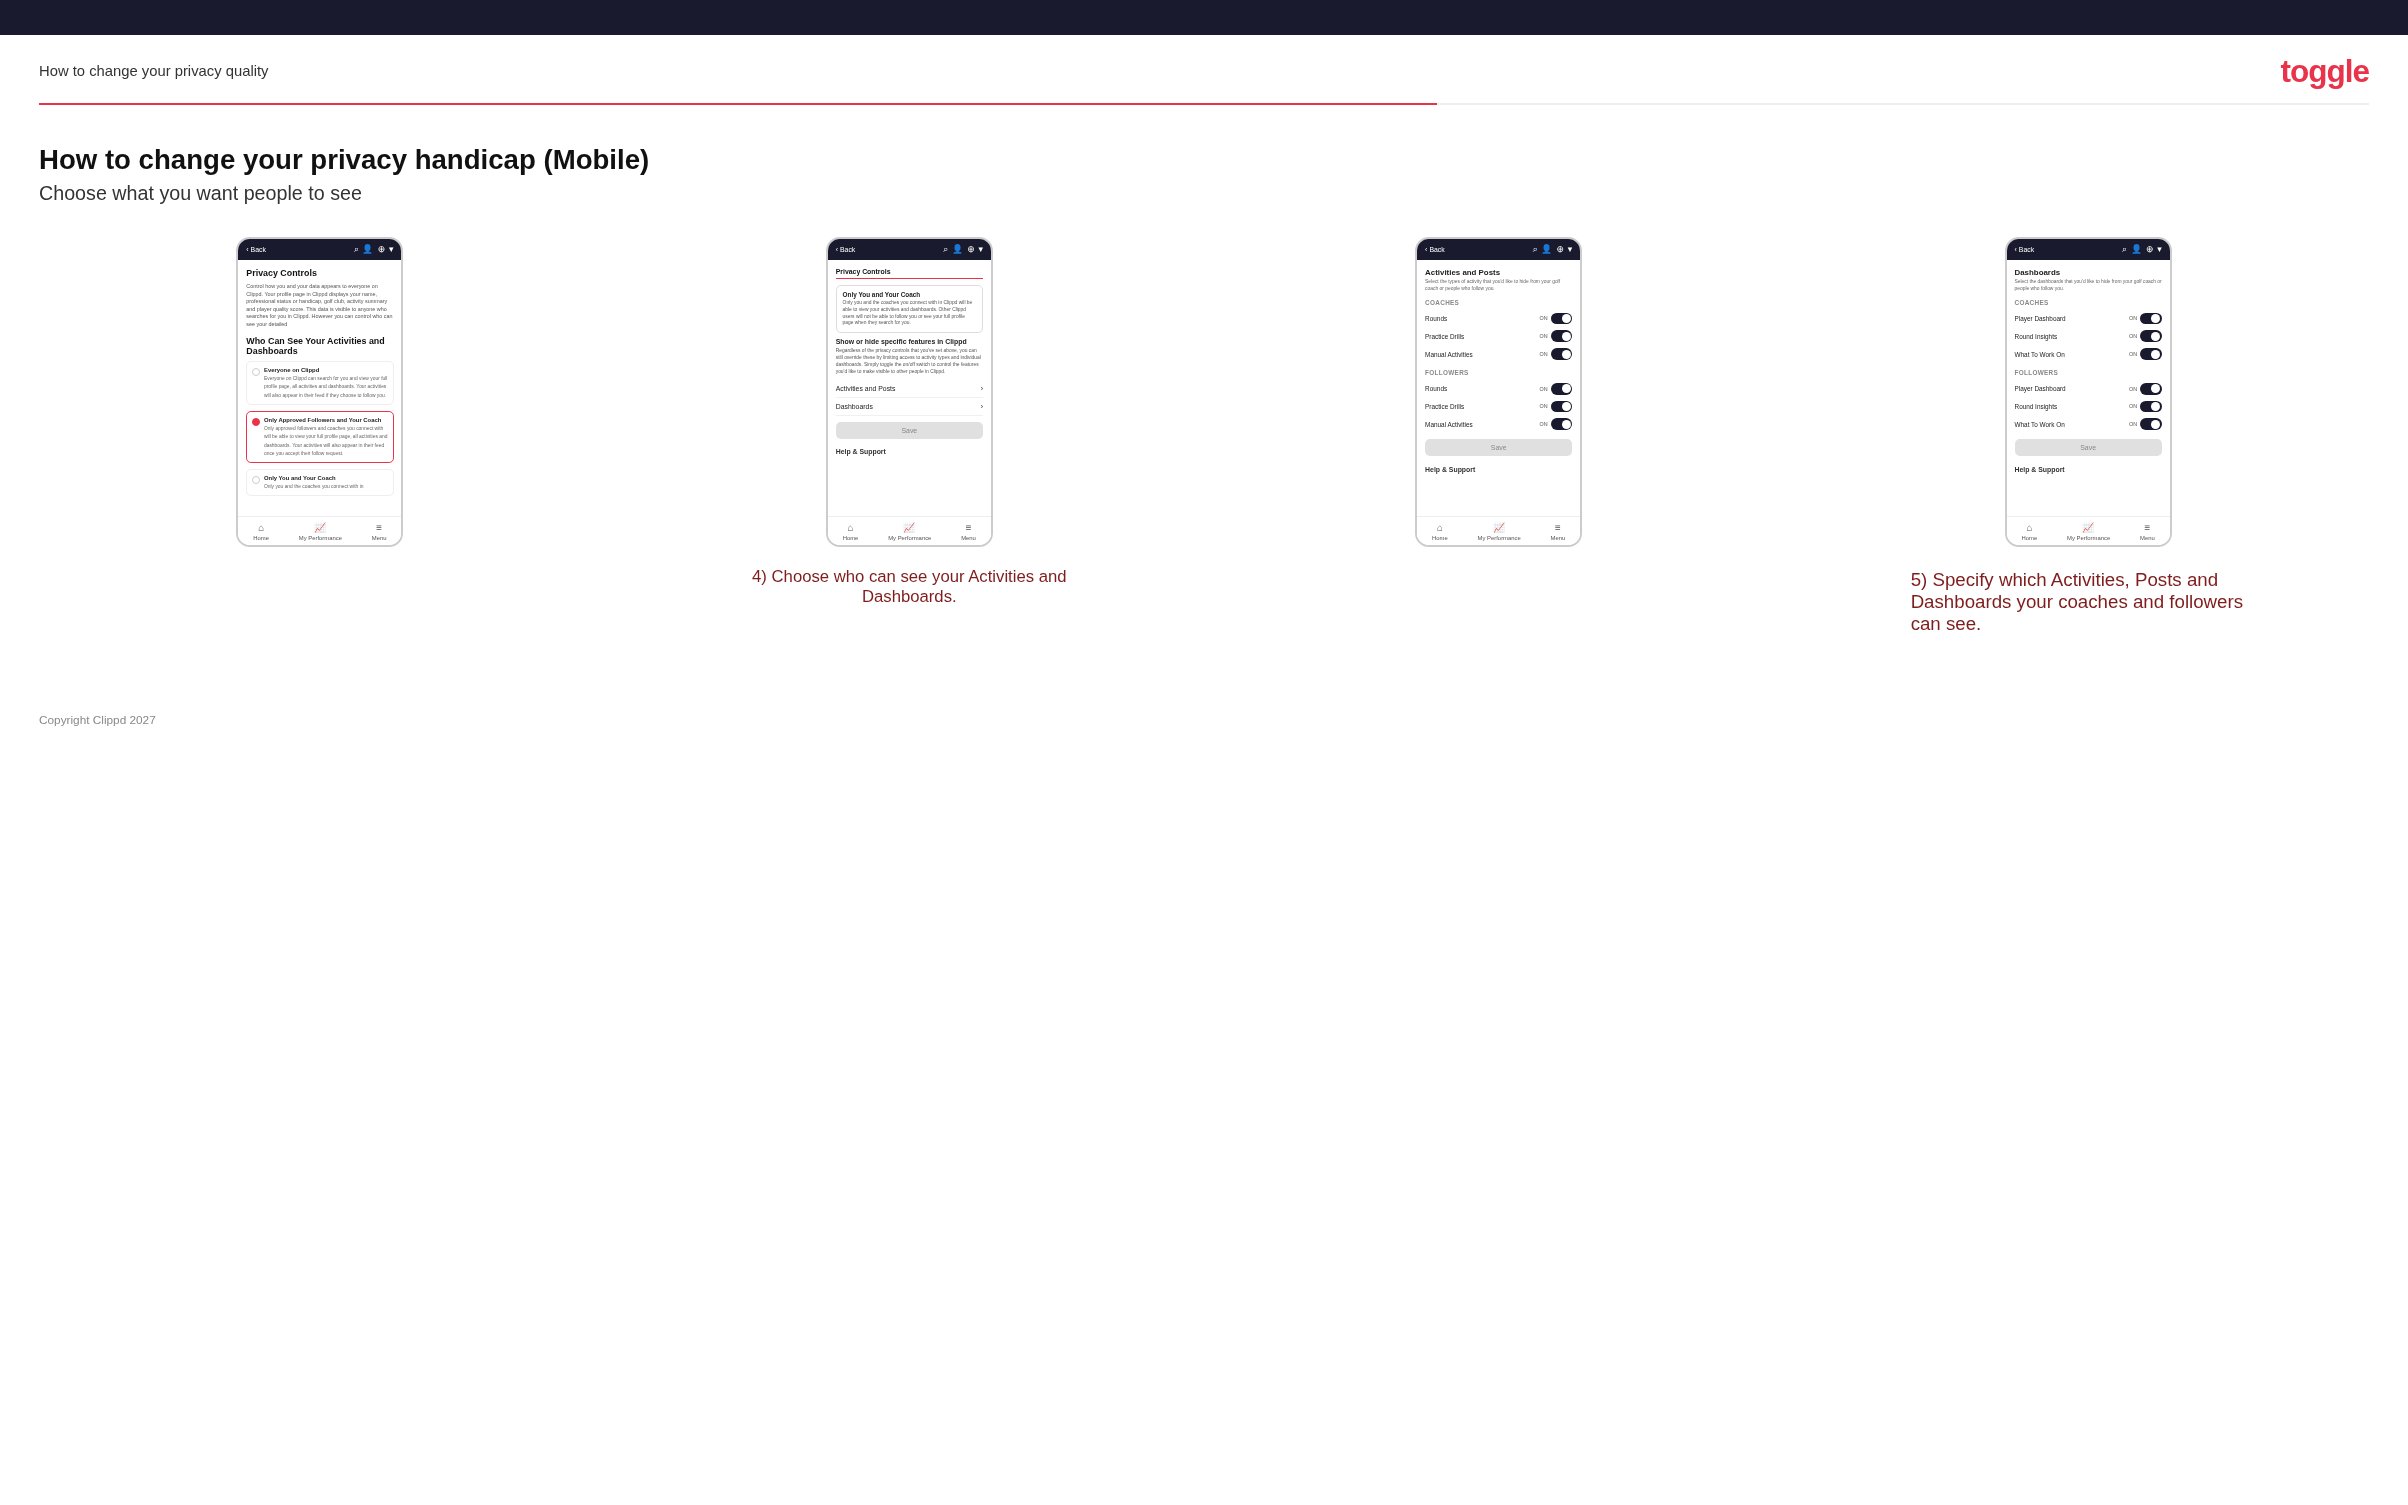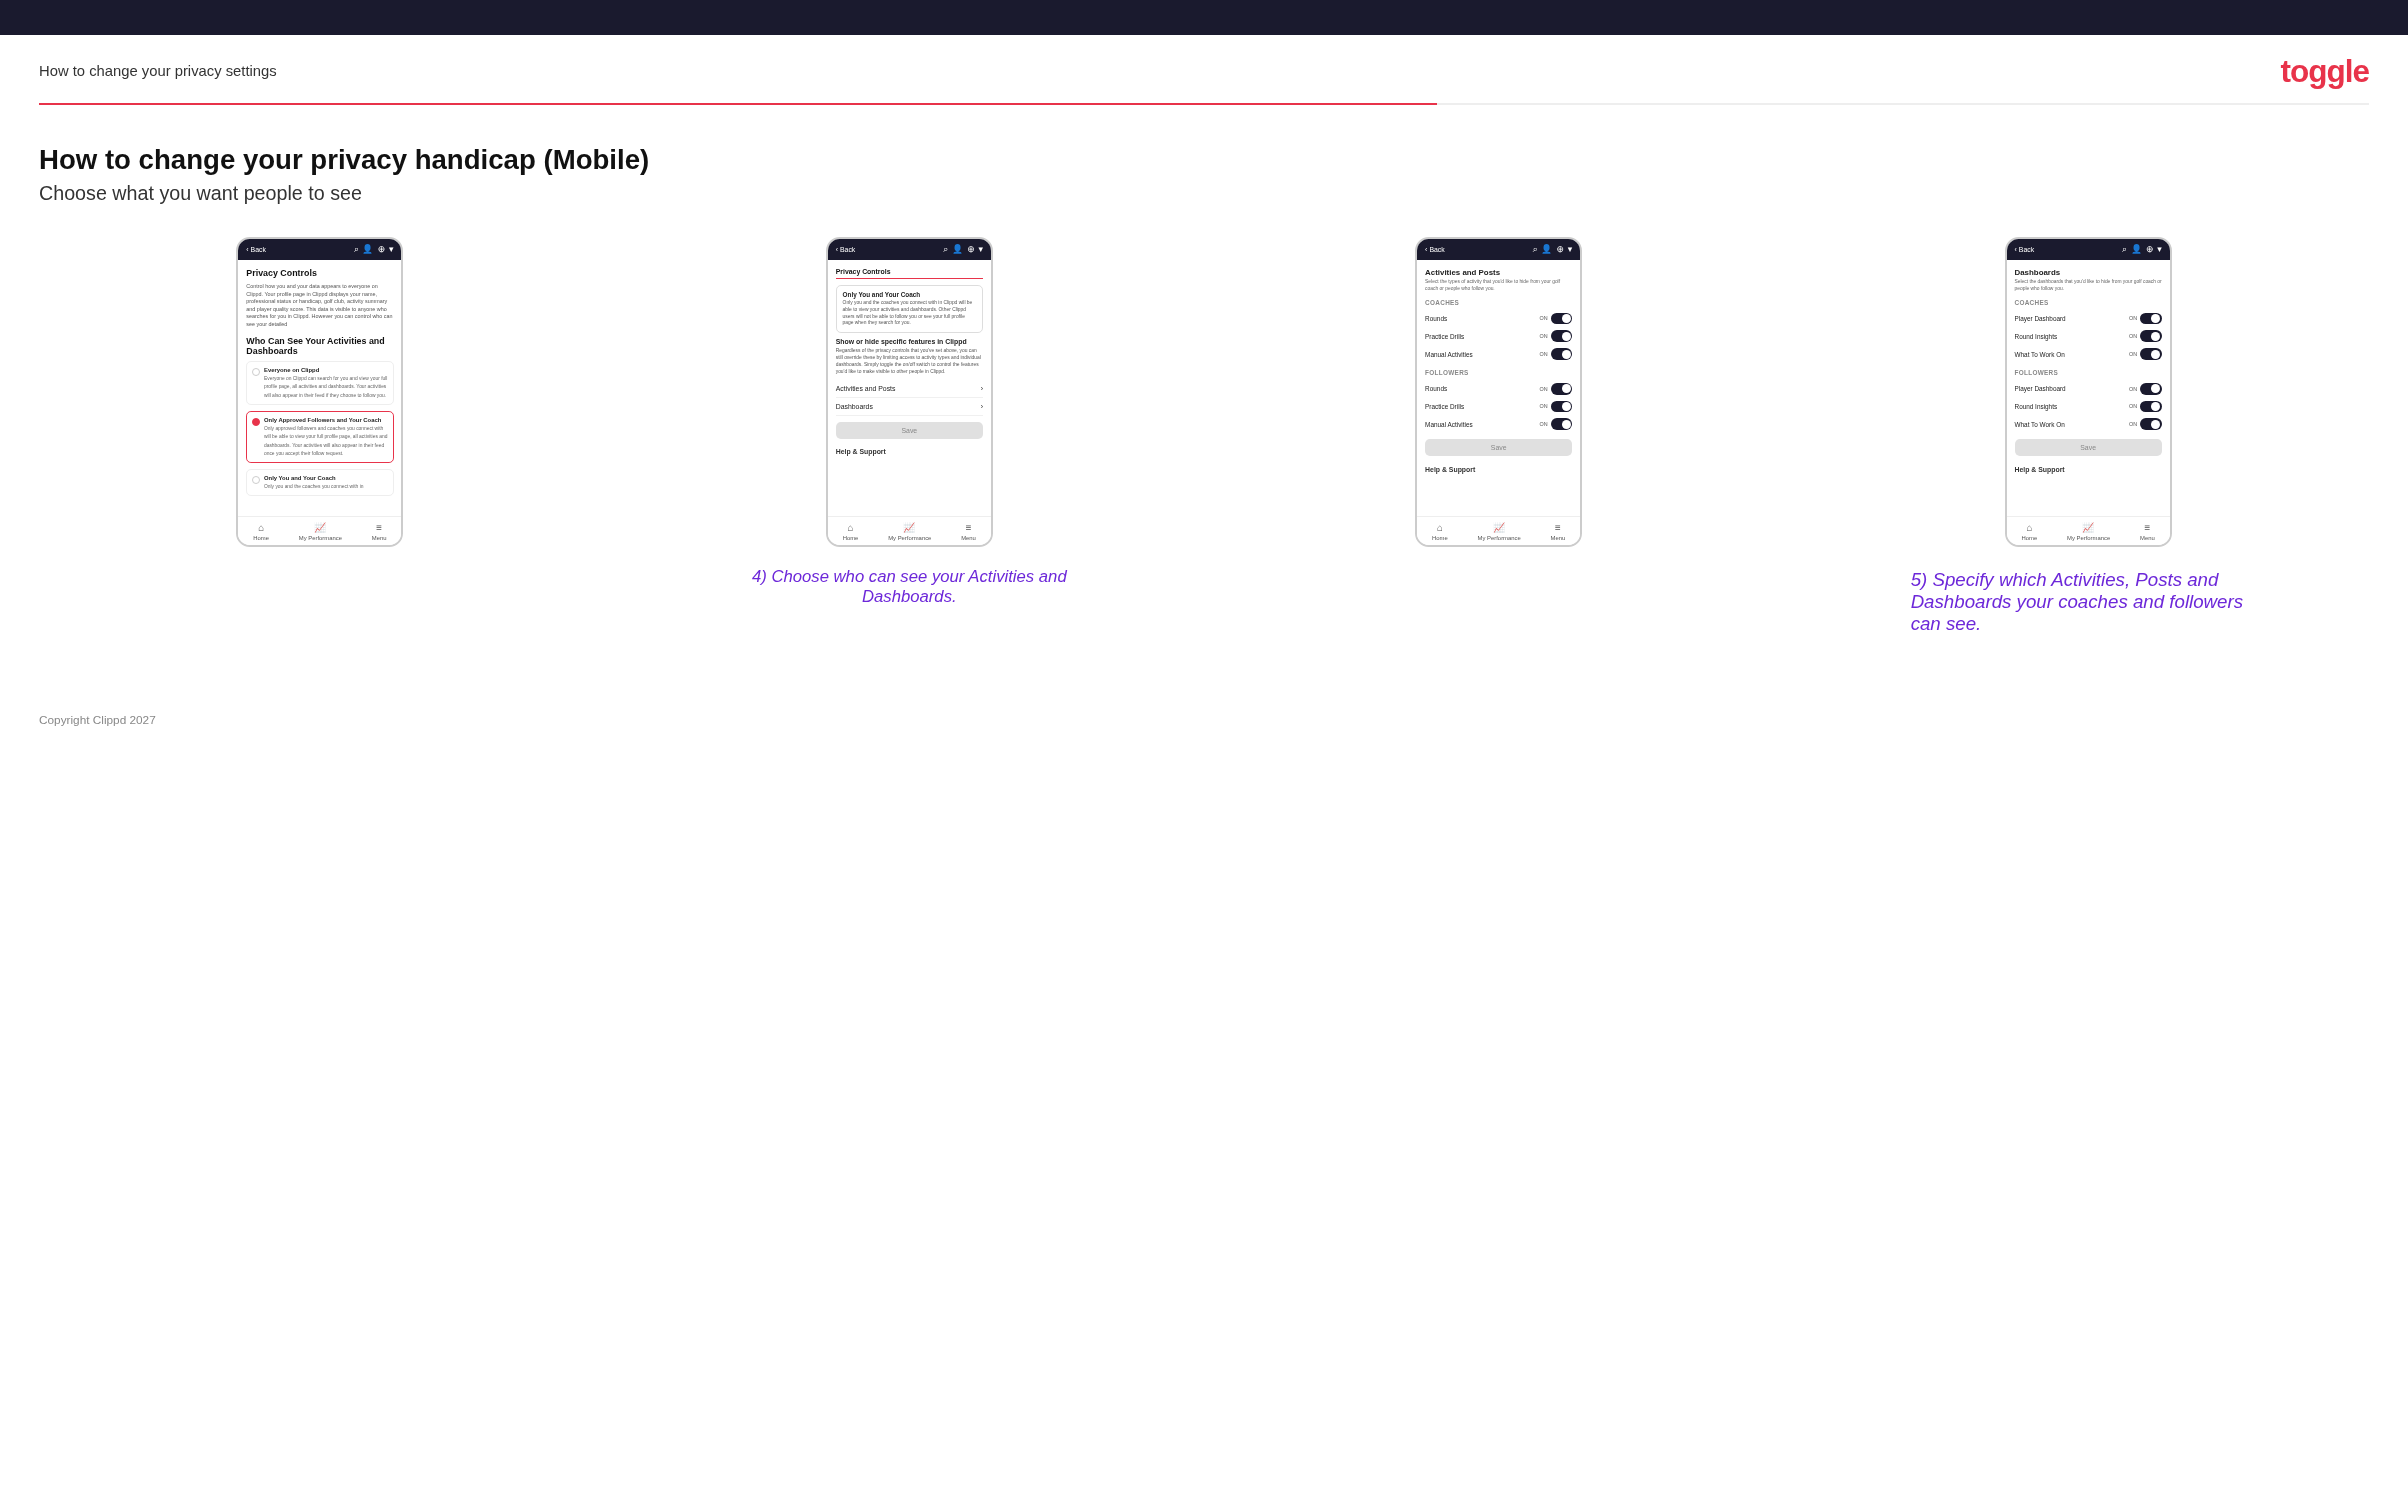--- a/index.html
+++ b/index.html
@@ -72,24 +72,23 @@
       display: flex;
       flex-direction: column;
       align-items: center;
       flex: 1;
     }
 
     .caption-text {
       text-align: center;
       font-size: 16.7px;
       font-weight: 500;
-      color: #6d28d9;
+      color: #7f1d1d;
       margin-top: 19.7px;
       max-width: 315px;
-      font-style: italic;
     }
     .caption-text-left {
       text-align: left;
       max-width: 493px;
     }
 
     
     .phone {
       width: 167px;
       border: 2px solid #ccc;
@@ -325,21 +324,21 @@
 
     
     .chevron-right::after { content: '›'; }
   </style>
 </head>
 <body>
 
 <div class="top-bar"></div>
 
 <div class="header">
-  <span class="header-title">How to change your privacy settings</span>
+  <span class="header-title">How to change your privacy quality</span>
   <span class="logo">toggle</span>
 </div>
 <div class="header-divider"></div>
 
 <div class="main">
   <div class="page-heading">How to change your privacy handicap (Mobile)</div>
   <div class="page-subheading">Choose what you want people to see</div>
 
   <div class="screenshots-row">
 

